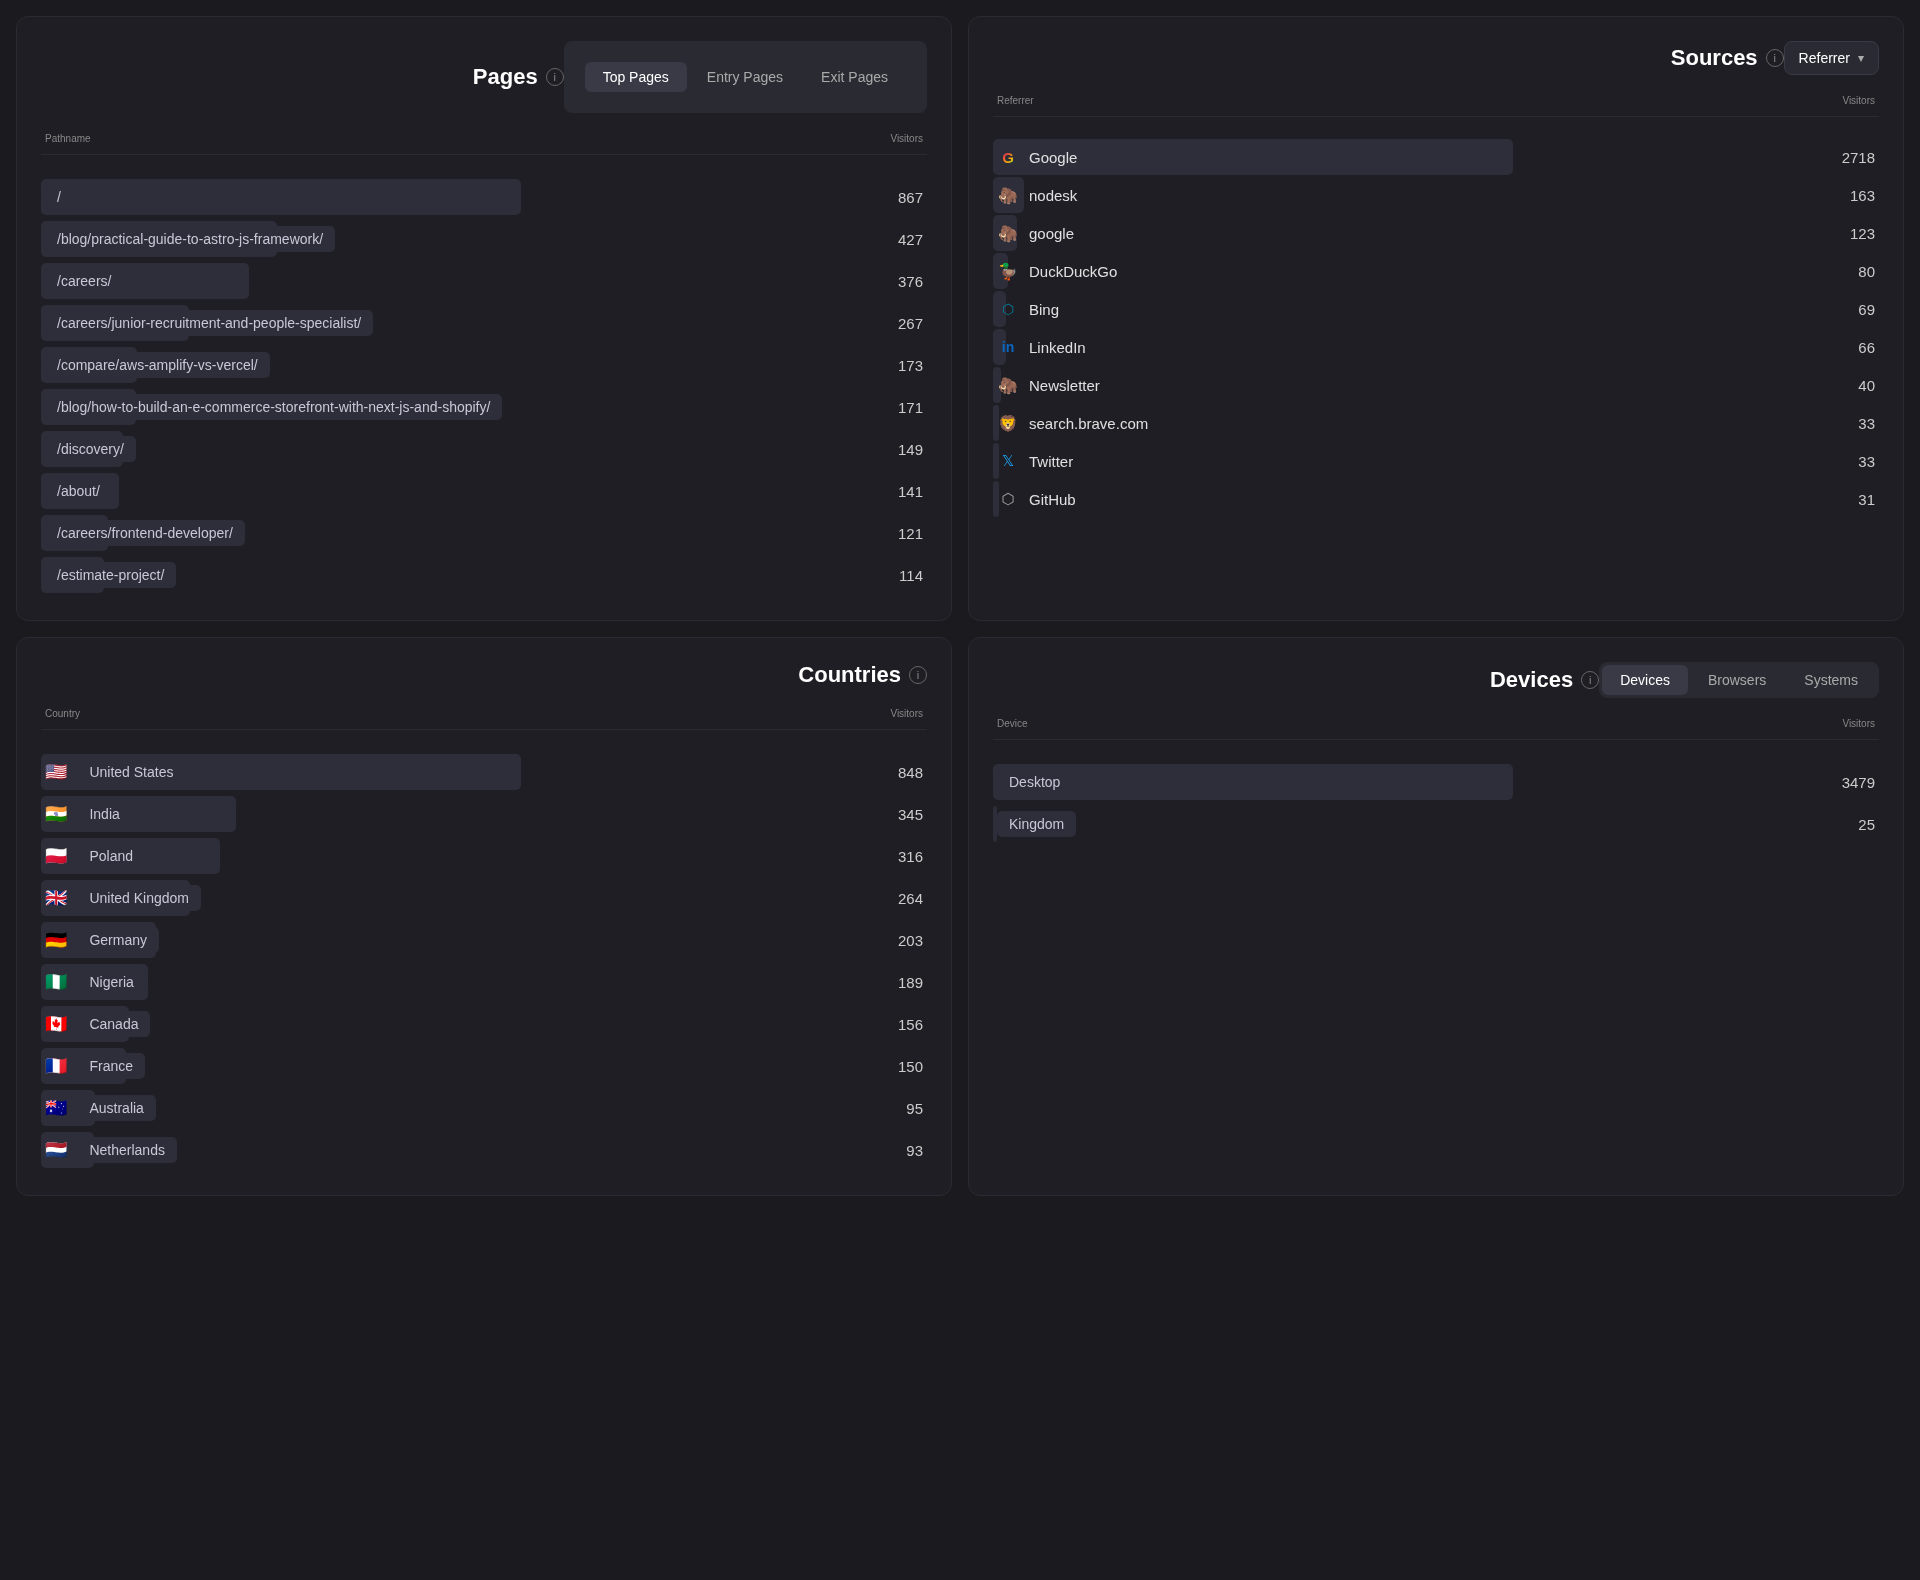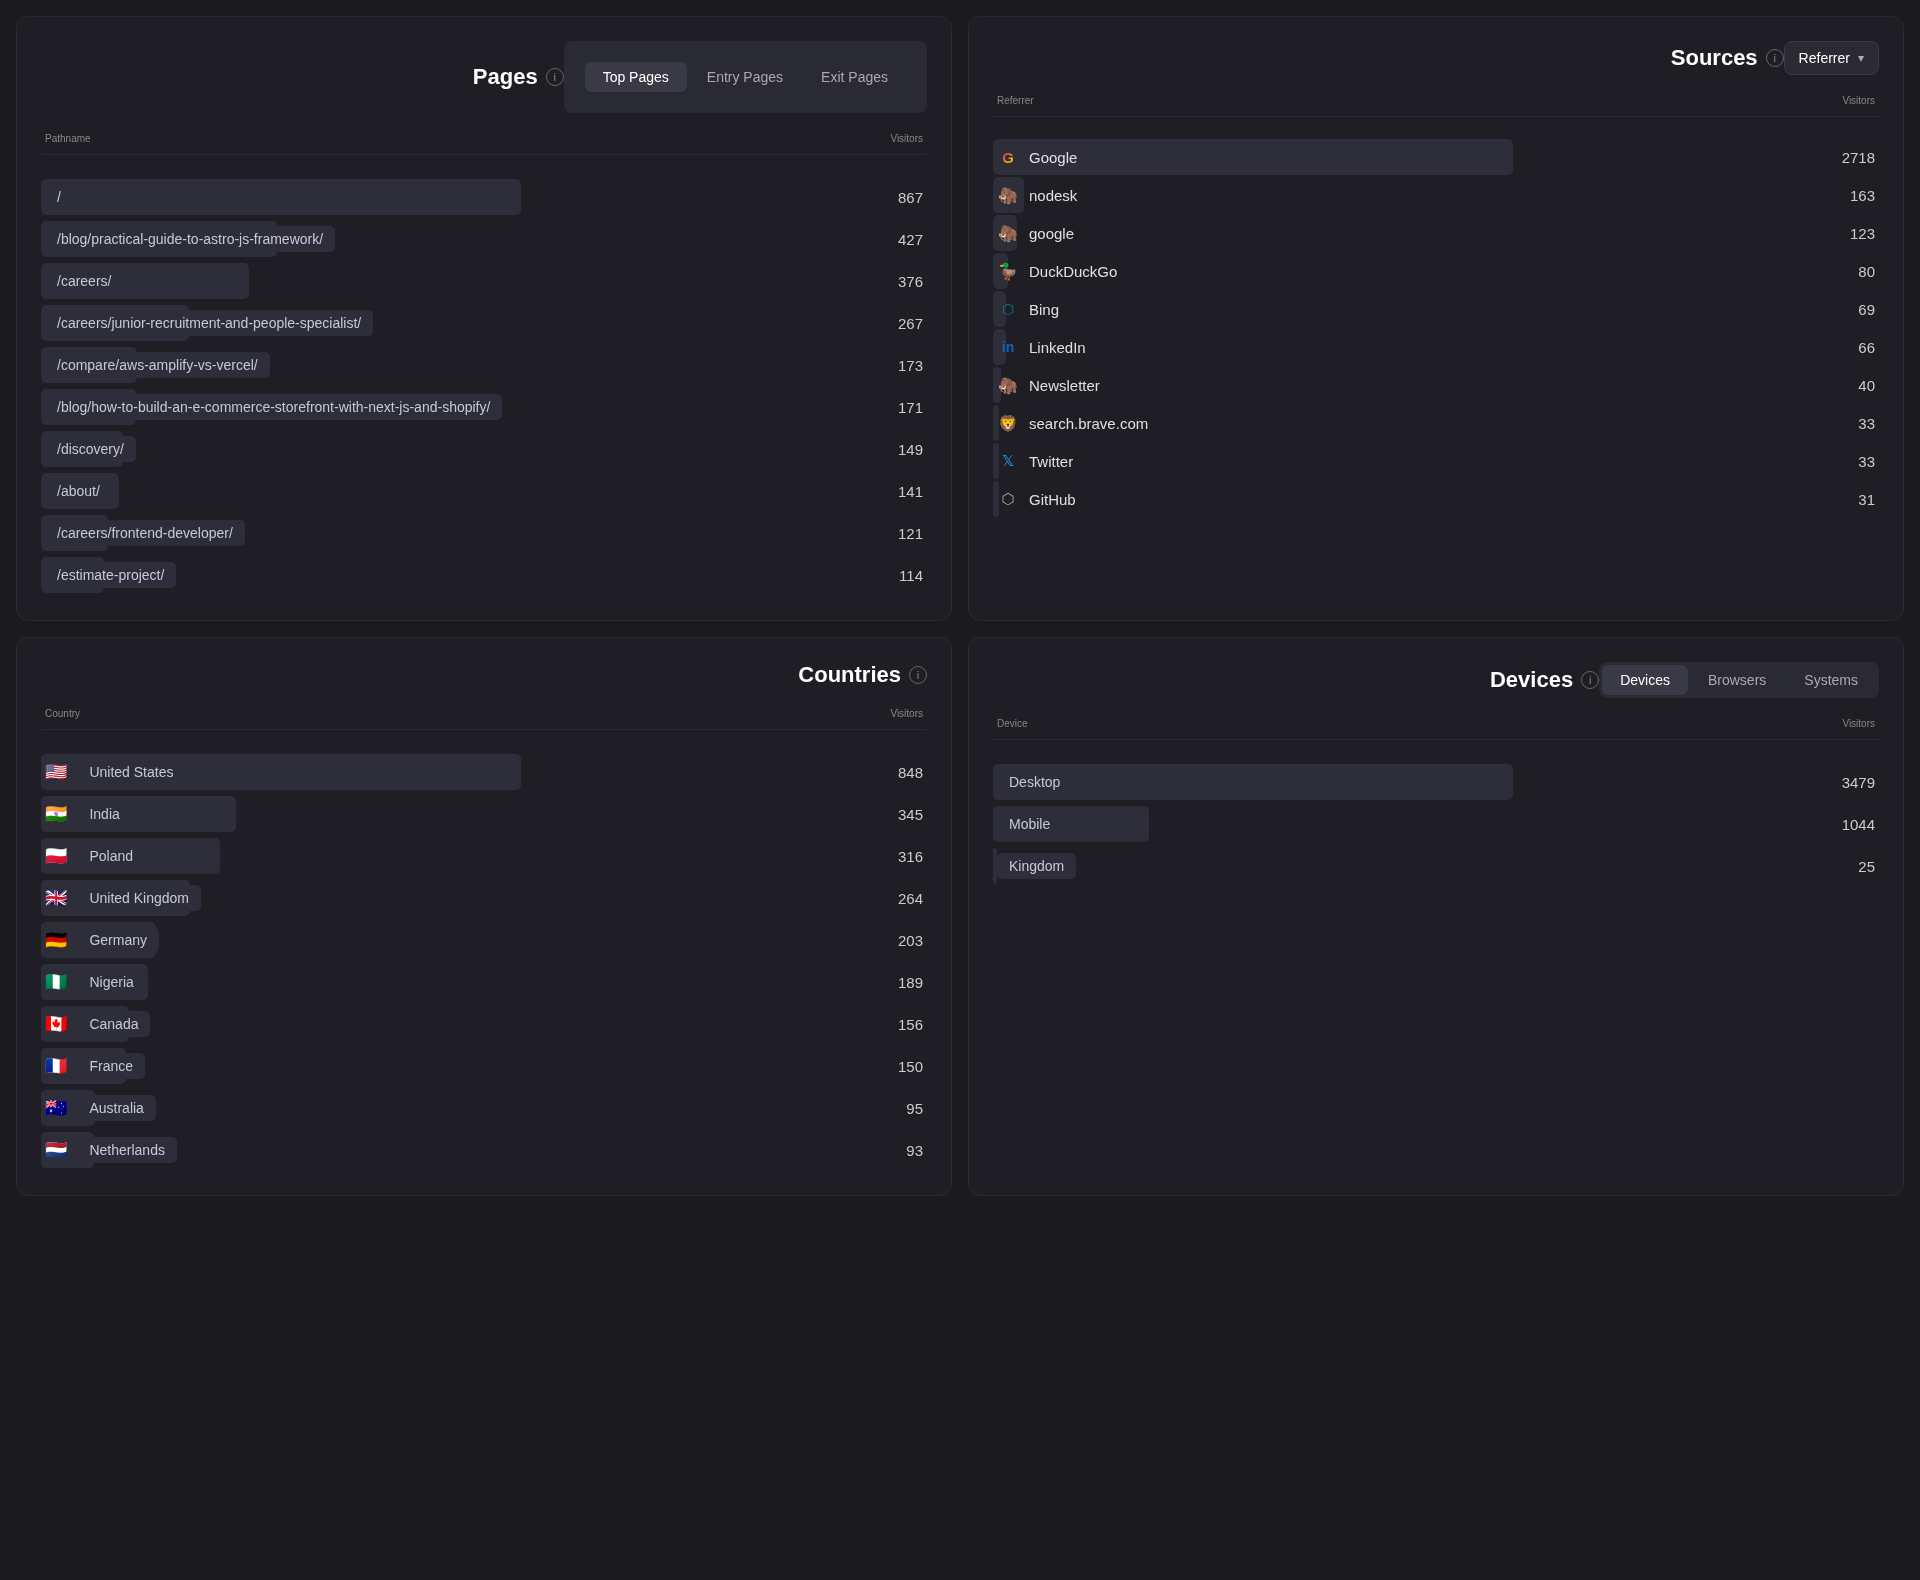--- a/index.html
+++ b/index.html
@@ -510,27 +510,20 @@
     </div>
     <div id="devices-list">
         <div class="data-row">
     <div class="bar-bg" style="width:520px; max-width: 560px;"></div>
     <div class="data-row-left">
       <span class="pathname-badge">Desktop</span>
     </div>
     <span class="data-row-value">3479</span>
   </div>
         <div class="data-row">
-    <div class="bar-bg" style="width:156.04484047139985px; max-width: 560px;"></div>
-    <div class="data-row-left">
-      <span class="pathname-badge">Mobile</span>
-    </div>
-    <span class="data-row-value">1044</span>
-  </div>
-        <div class="data-row">
     <div class="bar-bg" style="width:3.7367059499856285px; max-width: 560px;"></div>
     <div class="data-row-left">
       <span class="pathname-badge">Kingdom</span>
     </div>
     <span class="data-row-value">25</span>
   </div>
       </div>
   </div>
 
 </div>

